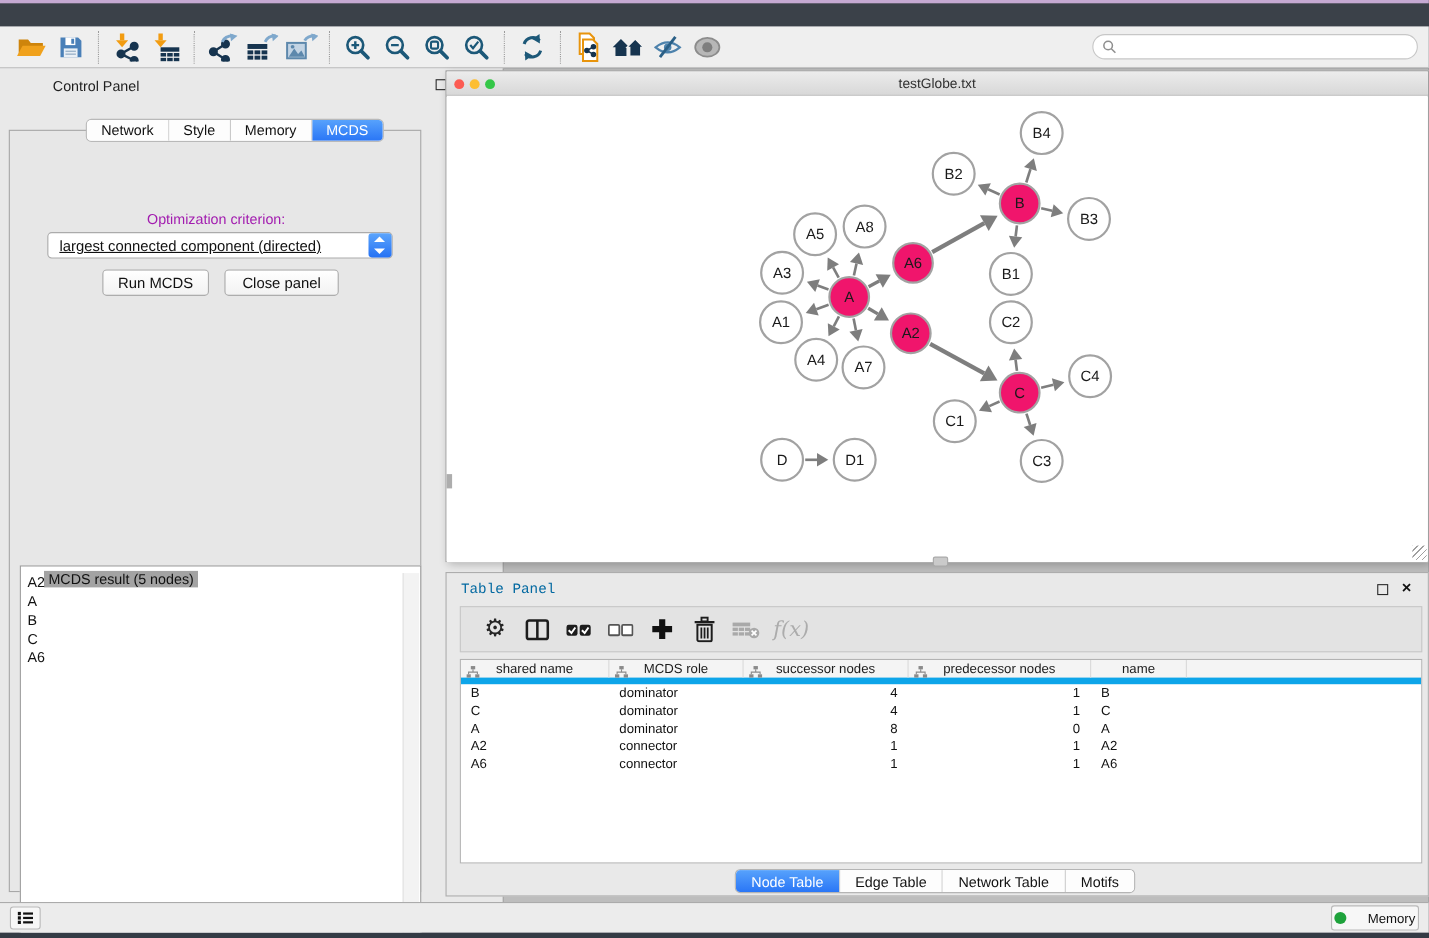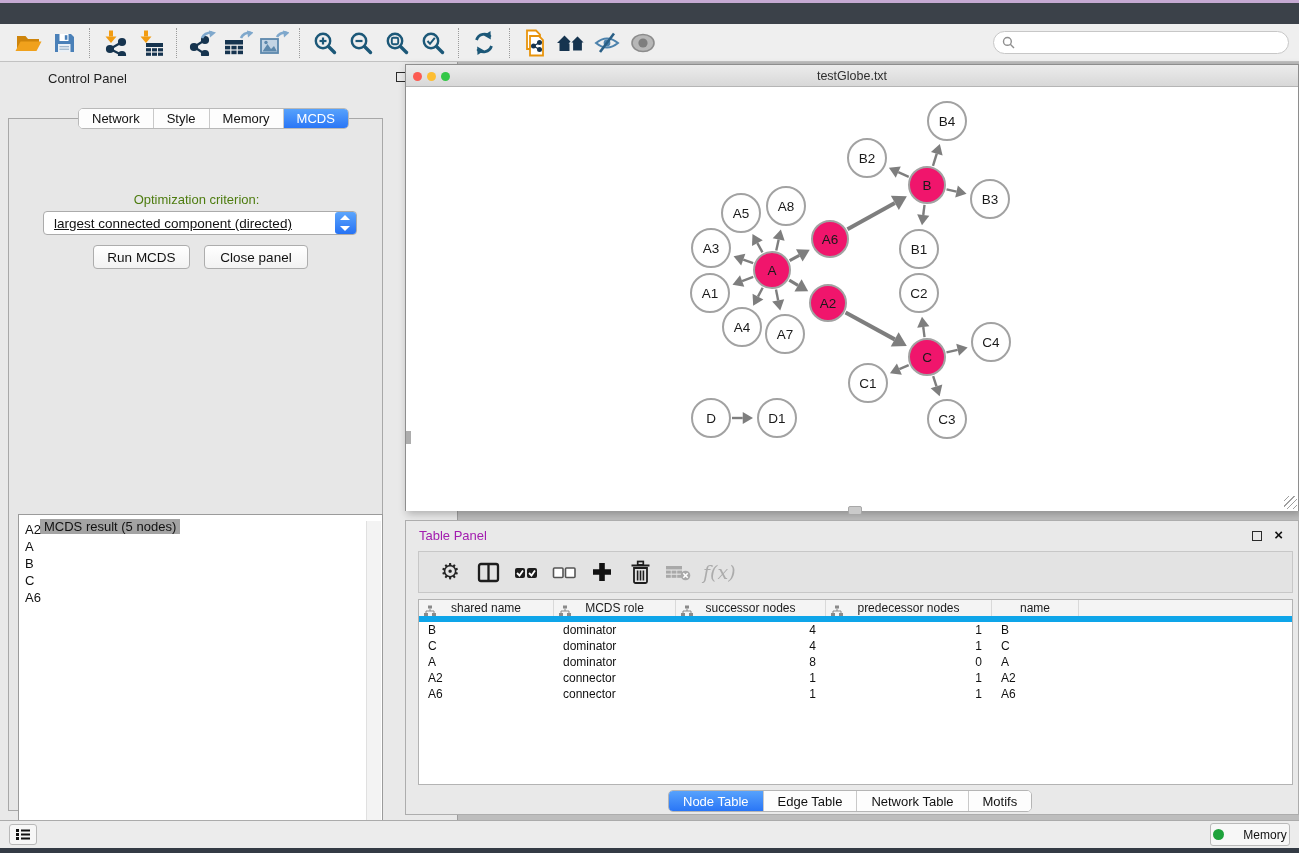--- a/index.html
+++ b/index.html
@@ -41,21 +41,21 @@
   .cp-body { position:absolute; left:8px; top:46px; width:375px; height:755px; }
   .cp-box { position:absolute; left:0; top:10px; width:375px; height:693px;
     border:1px solid #A8A8A8; background:#E7E7E7; }
   .seg-tabs { position:absolute; left:70px; top:0px; display:flex; height:21px;
     border:1px solid #B9B9B9; border-radius:5px; overflow:hidden; background:#fff; z-index:3; }
   .seg-tab { padding:0 13px; font-size:13px; color:#111; background:#FDFDFD; display:flex; align-items:center;
     border-right:1px solid #C9C9C9; cursor:pointer; }
   .seg-tab:last-child { border-right:none; }
   .seg-tab.active { background:linear-gradient(180deg,#57A2FC,#2A76F6); color:#fff; }
 
-  .opt-label { position:absolute; left:0; width:375px; top:73px; text-align:center; font-size:13px; color:#4d7c0f; }
+  .opt-label { position:absolute; left:0; width:375px; top:73px; text-align:center; font-size:13px; color:#a21caf; }
   .dropdown { position:absolute; left:34px; top:92px; width:314px; height:24px; background:#fff;
     border:1px solid #ABABAB; border-radius:4px; display:flex; align-items:center; cursor:pointer; }
   .dropdown .dd-text { flex:1; font-size:13.5px; color:#111; padding-left:10px; white-space:nowrap;text-decoration:underline; }
   .dd-stepper { width:21px; height:22px; margin-right:0.5px; border-radius:3px;
     background:linear-gradient(180deg,#5CA5FC,#2672F4); position:relative; }
   .dd-stepper i { position:absolute; left:5px; width:0; height:0; border-left:5px solid transparent; border-right:5px solid transparent; }
   .dd-stepper i.up { top:3px; border-bottom:5px solid #fff; }
   .dd-stepper i.dn { bottom:3px; border-top:5px solid #fff; }
   .cp-btn { position:absolute; top:126px; height:24px; background:linear-gradient(180deg,#FFFFFF,#F2F2F2);
     border:1px solid #ADADAD; border-radius:4px; font-size:13.5px; color:#111;
@@ -81,21 +81,21 @@
   .tl2.grn { left:35px; background:#34C748; }
   .net-canvas { position:absolute; left:0; top:23px; width:892px; height:423px; background:#fff; overflow:hidden; }
   .resize-corner { position:absolute; right:1px; bottom:1px; width:13px; height:13px; cursor:nwse-resize;
     background:repeating-linear-gradient(135deg, transparent 0 3px, #9F9F9F 3px 4px); }
   .edge-grip-left { position:absolute; left:0px; top:366px; width:5px; height:13px; background:#ADADAD; cursor:ew-resize; }
   .split-grip { position:absolute; left:848px; top:506px; width:14px; height:9px; background:#CACACA;
     border:1px solid #A8A8A8; border-radius:2px; cursor:ns-resize; z-index:5; }
 
   
   .table-panel { position:absolute; left:405px; top:520px; width:894px; height:295px; background:#E9E9E9; border:1px solid #ADADAD; }
-  .table-panel .panel-title { position:absolute; left:13px; top:7px; font-size:13px; color:#a21caf; }
+  .table-panel .panel-title { position:absolute; left:13px; top:7px; font-size:13px; color:#0369a1;font-family:Liberation Mono, monospace; }
   .table-panel .ph-float { right:36px; left:auto; } .table-panel .ph-close { right:15px; left:auto; }
   .tp-toolbar { position:absolute; left:12px; top:30px; width:875px; height:42px; background:#E3E3E3;
     border:1px solid #C7C7C7; display:flex; align-items:center; padding-left:12px; }
   .tp-btn { width:38px; height:36px; display:flex; align-items:center; justify-content:center; cursor:pointer; }
   .gear-glyph { font-family:"DejaVu Sans", sans-serif; font-size:22px; color:#252525; line-height:22px; }
   .fx-label { font-family:"DejaVu Serif", serif; font-style:italic; font-size:19px; color:#ACACAC; margin-left:6px; }
 
   .data-table { position:absolute; left:12px; top:78px; width:875px; height:186px; background:#fff; border:1px solid #B3B3B3; overflow:hidden; }
   .dt-header { display:flex; height:22px; background:#F4F4F4; border-bottom:6px solid #0ea5e9; }
   .dt-hcell { position:relative; display:flex; align-items:center; justify-content:center; gap:4px;

